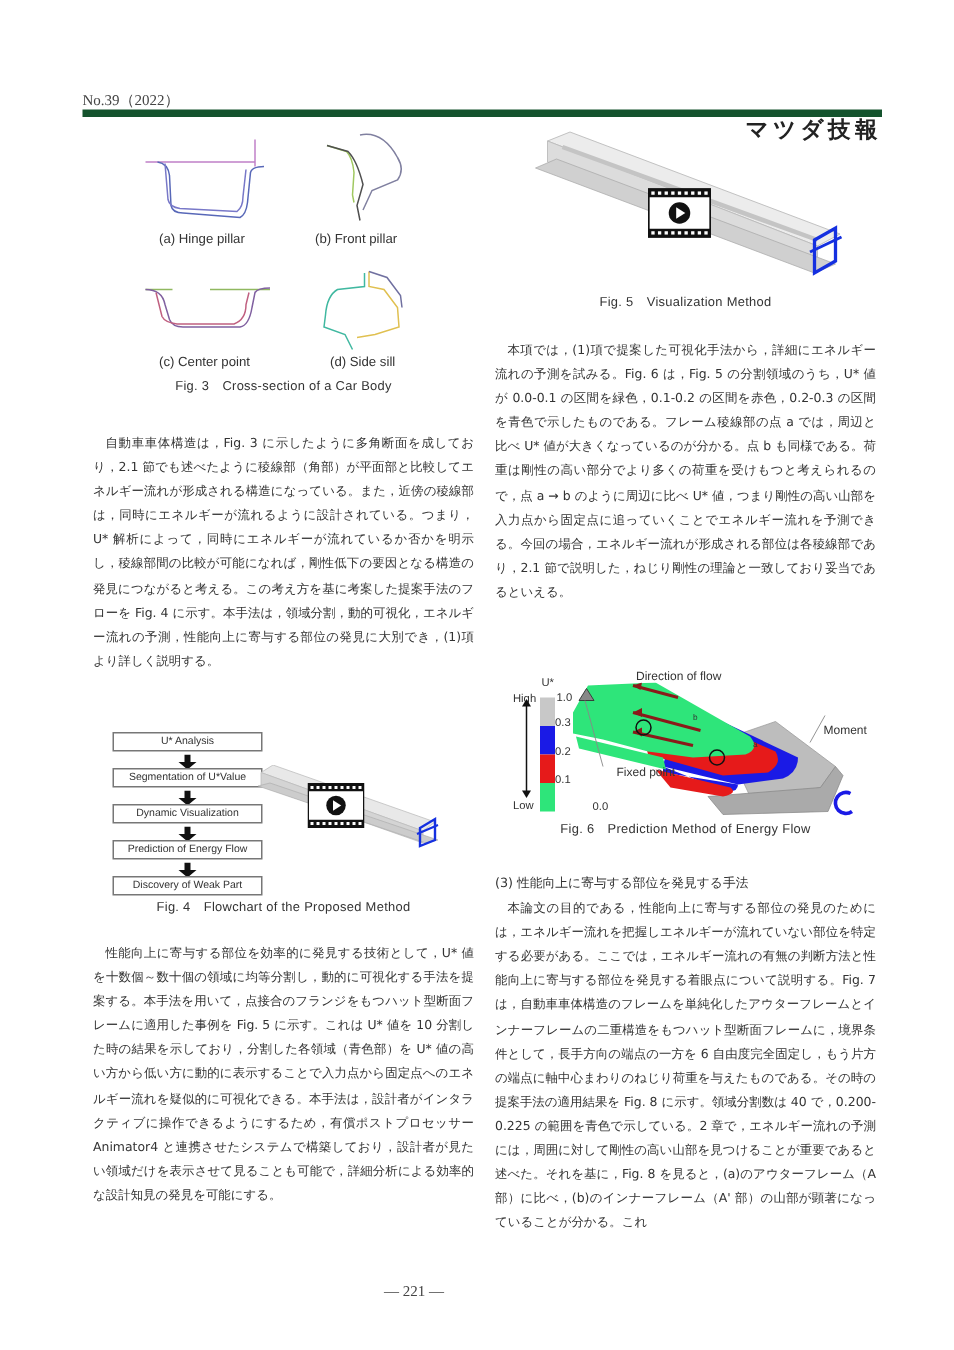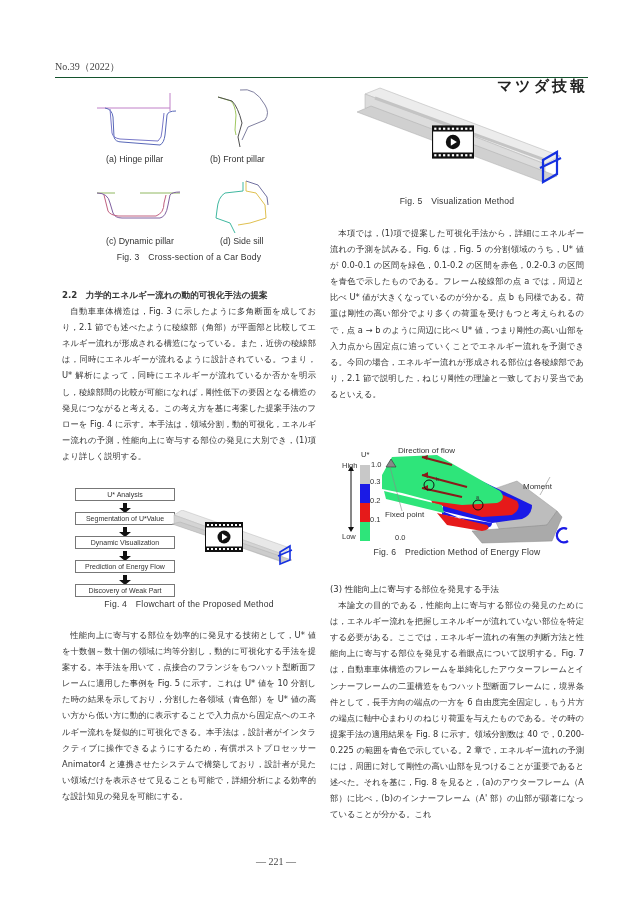--- a/index.html
+++ b/index.html
@@ -1,38 +1,38 @@
 <!DOCTYPE html>
 <html><head>
 <meta charset="utf-8">
 <style>
   * { box-sizing: border-box; margin: 0; padding: 0; }
   html, body { width: 636px; height: 900px; background: #ffffff; overflow: hidden; }
   body { position: relative; font-family: "DejaVu Sans", sans-serif; color: #2a2a2a; }
 
-  .header { position: absolute; left: 55px; top: 58px; width: 533px; height: 20px; border-bottom: 1px solid #14532d; }
+  .header { position: absolute; left: 55px; top: 58px; width: 533px; height: 20px; border-bottom: 5px solid #14532d; }
   .header .issue { position: absolute; left: 0; top: 2px; font-size: 10px; color: #444; font-family: "Liberation Serif", serif; }
   .header .journal { position: absolute; left: 0; width: 100%; text-align: right; top: 19px; font-size: 15px; font-weight: bold; letter-spacing: 3px; color: #222; }
 
   .col { position: absolute; font-size: 8.3px; line-height: 16.1px; color: #333; }
   .col-left { left: 62px; width: 254px; }
   .col-right { left: 330px; width: 254px; }
   .para { text-align: justify; text-indent: 1em; }
   .subhead { font-size: 8.5px; }
   .sec-head { font-weight: bold; font-size: 8.6px; }
 
   .caption { position: absolute; text-align: center; font-size: 8.6px; color: #333; font-family: "Liberation Sans", sans-serif; letter-spacing: 0.2px; }
   .sublabel { position: absolute; font-size: 8.8px; color: #333; font-family: "Liberation Sans", sans-serif; }
 
   .flow-box { position: absolute; left: 75px; width: 100px; height: 13px; border: 1px solid #777; font-size: 7px; line-height: 11px; text-align: center; color: #333; font-family: "Liberation Sans", sans-serif; background:#fff; }
   .flow-arrow { position: absolute; left: 117px; width: 16px; height: 10px; }
 
   .video-icon { position: absolute; }
   .legend-label { position: absolute; font-size: 7.5px; color: #333; font-family: "Liberation Sans", sans-serif; }
-  .fig6-label { position: absolute; font-size: 8px; color: #333; font-family: "Liberation Sans", sans-serif; }
+  .fig6-label { position: absolute; font-size: 8px; color: #333; font-family: "Liberation Sans", sans-serif; margin-left: 26px; }
 
   .page-num { position: absolute; left: 0; width: 552px; top: 856px; text-align: center; font-size: 10px; color: #444; font-family: "Liberation Serif", serif; }
 </style>
 </head>
 <body>
 
 <div class="header">
   <span class="issue">No.39（2022）</span>
   <span class="journal">マツダ技報</span>
 </div>
@@ -51,27 +51,26 @@
     <path d="M37,108 L55,108 M80,108 L120,108" stroke="#90b860" stroke-width="1" fill="none"></path>
     <path d="M37,108 Q48,108 50,118 L53,128 Q55,133 62,133 L100,133 Q106,132 108,120 L110,110 Q112,107 120,107" stroke="#8060a0" stroke-width="1" fill="none"></path>
     <path d="M44,110 L48,126 Q50,130 58,131 L96,131 Q104,128 104,118 L106,110" stroke="#c06080" stroke-width="1" fill="none"></path>
 
     <path d="M183,97 L183,106 L165,108 Q158,112 157,125 L156,133 L170,138 L175,148" stroke="#40b8a0" stroke-width="1" fill="none"></path>
     <path d="M186,96 L186,106 L196,108 L205,120 L206,133 L190,138 L178,140" stroke="#e0c050" stroke-width="1" fill="none"></path>
     <path d="M186,96 L198,100 L207,112 L208,120" stroke="#7070a0" stroke-width="1" fill="none"></path>
   </svg>
   <span class="sublabel" style="left:106px;top:154px;">(a) Hinge pillar</span>
   <span class="sublabel" style="left:210px;top:154px;">(b) Front pillar</span>
-  <span class="sublabel" style="left:106px;top:236px;">(c) Dynamic pillar</span>
+  <span class="sublabel" style="left:106px;top:236px;">(c) Center point</span>
   <span class="sublabel" style="left:220px;top:236px;">(d) Side sill</span>
   <div class="caption" style="left:62px;width:254px;top:252px;">Fig. 3　Cross-section of a Car Body</div>
 </div>
 
 <div class="col col-left" style="top:287px;">
-  <div class="sec-head">2.2　力学的エネルギー流れの動的可視化手法の提案</div>
   <div class="para">自動車車体構造は，Fig. 3 に示したように多角断面を成しており，2.1 節でも述べたように稜線部（角部）が平面部と比較してエネルギー流れが形成される構造になっている。また，近傍の稜線部は，同時にエネルギーが流れるように設計されている。つまり，U* 解析によって，同時にエネルギーが流れているか否かを明示し，稜線部間の比較が可能になれば，剛性低下の要因となる構造の発見につながると考える。この考え方を基に考案した提案手法のフローを Fig. 4 に示す。本手法は，領域分割，動的可視化，エネルギー流れの予測，性能向上に寄与する部位の発見に大別でき，(1)項より詳しく説明する。</div>
 </div>
 
 <div>
   <div class="flow-box" style="top:488px;">U* Analysis</div>
   <svg class="flow-arrow" style="top:503px;" viewBox="0 0 16 10">
       <path d="M6,0 H10 V5 H14 L8,10 L2,5 H6 Z" fill="#111"></path>
     </svg>
   <div class="flow-box" style="top:512px;">Segmentation of U*Value</div>
   <svg class="flow-arrow" style="top:527px;" viewBox="0 0 16 10">

